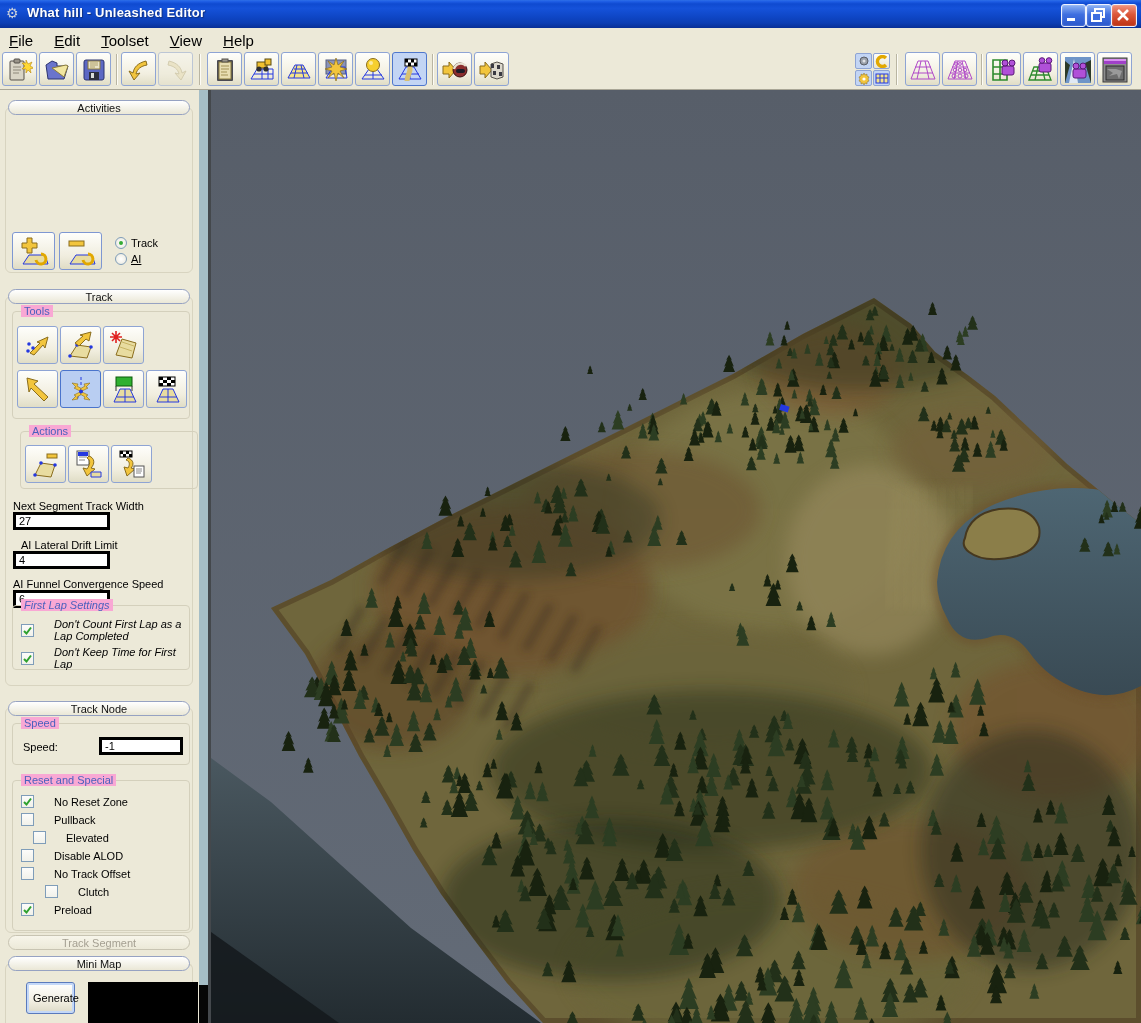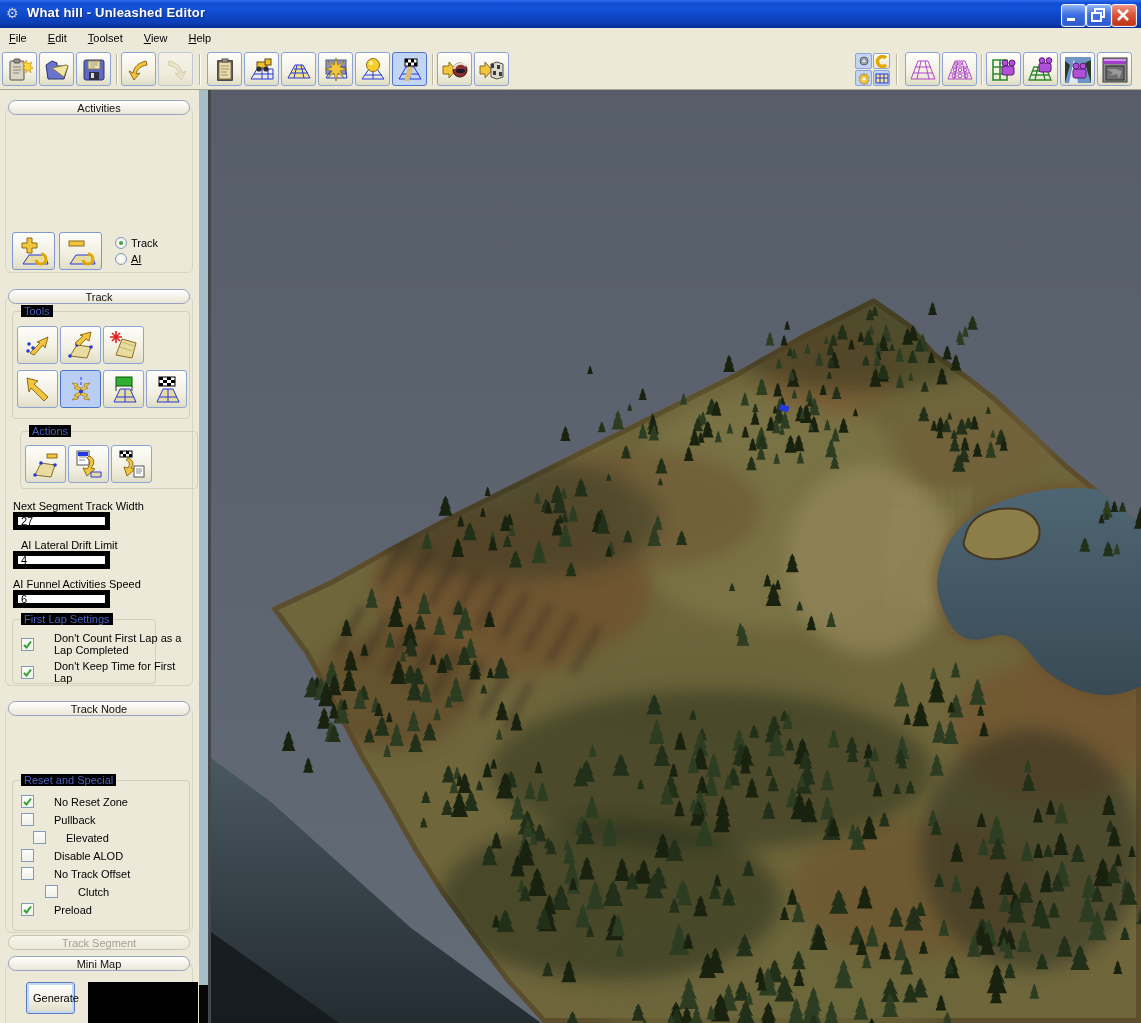--- a/index.html
+++ b/index.html
@@ -11,21 +11,21 @@
     background:linear-gradient(180deg,#2e6fe8 0%,#1d5ce4 6%,#0f4ad0 14%,#1552da 30%,#0e45c4 62%,#0c3eb4 82%,#082f96 100%);}
   .title-icon{position:absolute;left:6px;top:5px;width:16px;height:16px;color:#c9cfdb;font-size:14px;line-height:16px;}
   .title-text{position:absolute;left:27px;top:5px;font-size:13px;font-weight:bold;color:#fff;
     text-shadow:1px 1px 1px #10307e;letter-spacing:.2px;}
   .winbtn{position:absolute;top:4px;width:24px;height:21px;border:1px solid #eef2ff;border-radius:3px;
     background:linear-gradient(180deg,#8fb4f4,#3f6fe0 45%,#2a57cc);box-shadow:inset 0 0 2px #ffffff66;}
   .winbtn.close{background:linear-gradient(180deg,#f09480,#dc573a 45%,#bc3012);}
   .winbtn svg{position:absolute;left:4px;top:3px;}
   
   .menubar{position:absolute;left:0;top:28px;width:1141px;height:22px;background:#ece9d8;}
-  .menuitem{display:inline-block;padding:4px 9px 3px 9px;font-size:11px;cursor:default;}
+  .menuitem{display:inline-block;padding:4px 9px 3px 9px;font-size:15px;cursor:default;}
   
   .toolbar{position:absolute;left:0;top:50px;width:1141px;height:39px;background:#ece9d8;
     border-bottom:1px solid #a9a696;}
   .tsep{position:absolute;top:4px;width:1px;height:31px;background:#b9b5a2;box-shadow:1px 0 0 #fdfcf6;}
   .tbtn{position:absolute;top:2px;width:35px;height:34px;border:1px solid #8ea4d4;border-radius:3px;
     background:linear-gradient(180deg,#fefefb,#f2efe0 65%,#e0ddc6);box-sizing:border-box;}
   .tbtn.sel{background:#c3d5f4;border-color:#4f77cc;}
   .tbtn.dis{opacity:.5;}
   .tbtn svg{position:absolute;left:4px;top:4px;}
   .tbtn-sm{position:absolute;width:17px;height:16px;border:1px solid #8ea4d4;border-radius:2px;box-sizing:border-box;
@@ -44,27 +44,27 @@
   .litem{height:13px;line-height:13px;padding-left:3px;font-size:11px;}
   .litem.sel{background:#316ac5;color:#fff;}
   .sqbtn{position:absolute;width:43px;height:38px;border:1px solid #7e97d2;border-radius:3px;box-sizing:border-box;
     background:linear-gradient(180deg,#fefefb,#f0edde 65%,#dfdcc5);}
   .sqbtn svg{position:absolute;left:6px;top:4px;}
   .radio-row{position:absolute;display:flex;align-items:center;gap:4px;font-size:11px;}
   .rdot{width:12px;height:12px;border-radius:50%;border:1px solid #7f9db9;background:radial-gradient(#ffffff,#e8e6da);
     position:relative;box-sizing:border-box;}
   .rdot.on:after{content:"";position:absolute;left:3px;top:3px;width:4px;height:4px;border-radius:50%;background:#35ab35;}
   .group{position:absolute;border:1px solid #d4d0bc;border-radius:4px;box-sizing:border-box;}
-  .glabel{position:absolute;top:-7px;left:8px;background:#000000;padding:0 3px;color:#4b61bd;font-size:11px;}
+  .glabel{position:absolute;top:-7px;left:8px;background:#f9a8d4;padding:0 3px;color:#4b61bd;font-size:11px;}
   .toolbtn{position:absolute;width:41px;height:38px;border:1px solid #8ea4d4;border-radius:3px;box-sizing:border-box;
     background:linear-gradient(180deg,#fefefb,#f1eedf 65%,#e0ddc6);}
   .toolbtn.sel{background:#b9cef2;border-color:#4a74cc;}
   .toolbtn svg{position:absolute;left:6px;top:4px;}
   .flabel{position:absolute;left:13px;font-size:11px;}
-  .tinput{position:absolute;left:13px;width:97px;height:18px;border:5px solid #000000;font-size:11px;
+  .tinput{position:absolute;left:13px;width:97px;height:18px;border:3px solid #000000;font-size:11px;
     font-family:"Liberation Sans",sans-serif;padding:0 3px;box-sizing:border-box;background:#fff;}
   .cbrow{position:absolute;left:8px;display:flex;align-items:center;gap:20px;font-size:11px;}
   .cbox{flex:0 0 13px;width:13px;height:13px;border:1px solid #7f9db9;background:linear-gradient(180deg,#fcfcfa,#f1f1ea);
     box-sizing:border-box;position:relative;}
   .cbox svg{position:absolute;left:0px;top:0px;}
   .cblabel{line-height:12px;}
   .xpbtn{position:absolute;border:1px solid #5a7abc;border-radius:3px;background:linear-gradient(180deg,#ffffff,#f2efe2 60%,#dcd9c6);
     box-shadow:inset 0 0 0 2px #c4d8f8;font-size:11px;font-family:"Liberation Sans",sans-serif;text-align:center;}
   .blackbox{position:absolute;background:#000;}
   
@@ -402,24 +402,24 @@
           <rect x="16" y="16" width="10" height="11" fill="#fff" stroke="#555"></rect>
           <path d="M18,19 h6 M18,21 h6 M18,23 h5" stroke="#888"></path>
         </svg>
       </div>
     </div>
 
     <span class="flabel" style="top:410px;">Next Segment Track Width</span>
     <input class="tinput" style="top: 422px;" value="27">
     <span class="flabel" style="top:449px;margin-left:8px;">AI Lateral Drift Limit</span>
     <input class="tinput" style="top: 461px;" value="4">
-    <span class="flabel" style="top:488px;">AI Funnel Activities Speed</span>
+    <span class="flabel" style="top:488px;">AI Funnel Convergence Speed</span>
     <input class="tinput" style="top: 500px;" value="6">
 
-    <div class="group" style="left:12px;top:529px;width:144px;height:65px;">
+    <div class="group" style="left:12px;top:515px;width:178px;height:65px;font-style:italic;">
       <span class="glabel">First Lap Settings</span>
       <div class="cbrow" style="top:12px;width:164px;">
         <span class="cbox">
             <svg width="11" height="11">
               <polyline points="2,6 4.5,8.5 9,2.5" fill="none" stroke="#2ea12e" stroke-width="2"></polyline>
             </svg>
           </span>
         <span class="cblabel">Don't Count First Lap as a Lap Completed</span>
       </div>
       <div class="cbrow" style="top:40px;width:164px;">
@@ -428,20 +428,25 @@
               <polyline points="2,6 4.5,8.5 9,2.5" fill="none" stroke="#2ea12e" stroke-width="2"></polyline>
             </svg>
           </span>
         <span class="cblabel">Don't Keep Time for First Lap</span>
       </div>
     </div>
 
     <div class="panelbox" style="top:617px;height:226px;"></div>
     <div class="phead" style="top:611px;"><span>Track Node</span></div>
 
+    <div class="group" style="left:12px;top:633px;width:178px;height:42px;">
+      <span class="glabel">Speed</span>
+      <span style="position:absolute;left:10px;top:17px;">Speed:</span>
+      <input class="tinput" style="left: 86px; top: 13px; width: 84px;" value="-1">
+    </div>
 
     <div class="group" style="left:12px;top:682px;width:178px;height:151px;margin-top:8px;">
       <span class="glabel">Reset and Special</span>
       <div class="cbrow" style="top:14px;">
         <span class="cbox">
             <svg width="11" height="11">
               <polyline points="2,6 4.5,8.5 9,2.5" fill="none" stroke="#2ea12e" stroke-width="2"></polyline>
             </svg>
           </span>
         <span class="cblabel">No Reset Zone</span>

